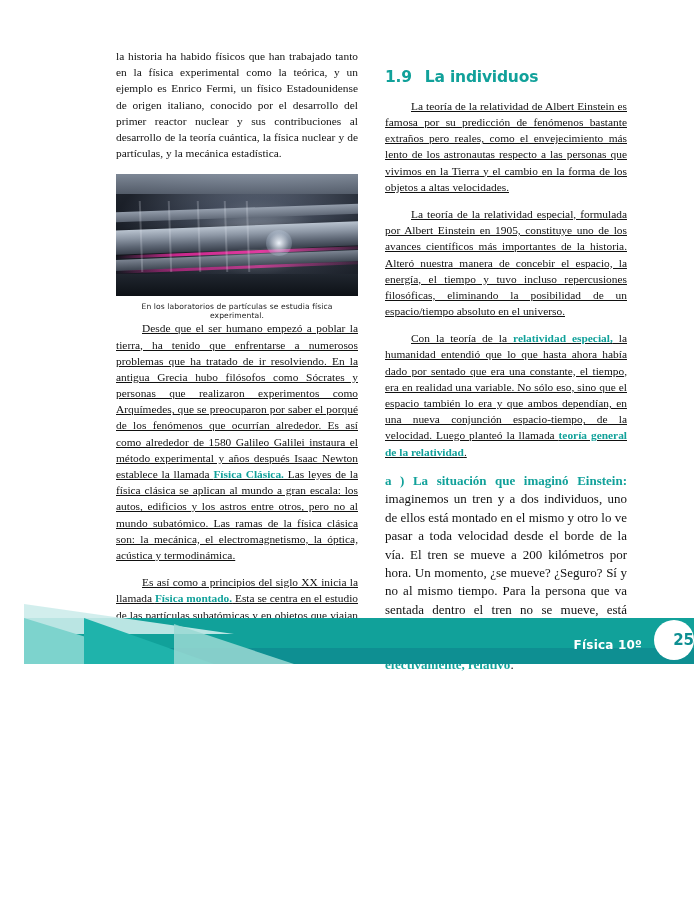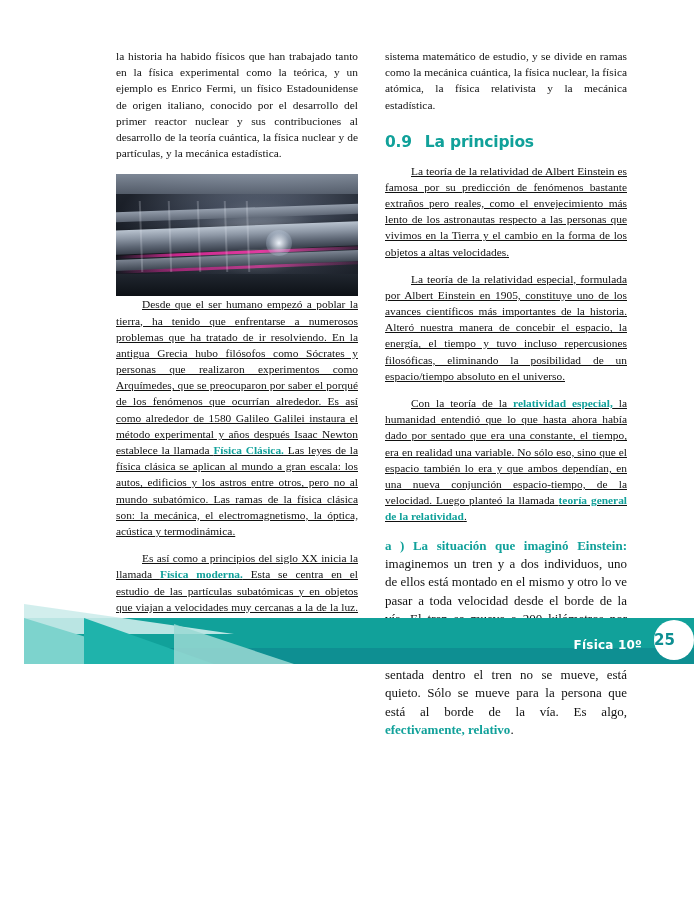--- a/index.html
+++ b/index.html
@@ -244,21 +244,21 @@
     letter-spacing: 0.2px;
   }
   .footer .pagecircle {
     position: absolute;
     right: 24px; bottom: 4px;
     width: 40px; height: 40px;
     border-radius: 50%;
     background: #ffffff;
     display: flex;
     align-items: center;
-    justify-content: flex-start;
+    justify-content: flex-end;
   }
   .footer .pagecircle .num {
     font-family: "DejaVu Sans", sans-serif;
     font-weight: bold;
     font-size: 15px;
     color: #0e8f92;
   }
 </style>
 </head>
 <body>
@@ -281,35 +281,35 @@
           <div class="pipe lower"></div>
           <div class="magenta m2"></div>
           <div class="rib" style="left:10%"></div>
           <div class="rib" style="left:22%"></div>
           <div class="rib" style="left:34%"></div>
           <div class="rib" style="left:45%"></div>
           <div class="rib" style="left:54%"></div>
           <div class="vanish"></div>
           <div class="floor"></div>
         </div>
+        <div class="caption">En los laboratorios de partículas se estudia física experimental.</div>
       </div>
 
 
       <p class="body indent"><span>Desde que el ser humano empezó a poblar la tierra, ha tenido que enfrentarse a numerosos problemas que ha tratado de ir resolviendo. En la antigua Grecia hubo filósofos como Sócrates y personas que realizaron experimentos como Arquímedes, que se preocuparon por saber el porqué de los fenómenos que ocurrían alrededor. Es así como alrededor de 1580 Galileo Galilei instaura el método experimental y años después Isaac Newton establece la llamada </span><span class="teal-bold">Física Clásica.</span><span> Las leyes de la física clásica se aplican al mundo a gran escala: los autos, edificios y los astros entre otros, pero no al mundo subatómico. Las ramas de la física clásica son: la mecánica, el electromagnetismo, la óptica, acústica y termodinámica.</span></p>
 
-      <p class="body indent gap"><span>Es así como a principios del siglo XX inicia la llamada </span><span class="teal-bold">Física moderna.</span><span> Esta se centra en el estudio de las partículas subatómicas y en objetos que viajan a velocidades muy cercanas a la de la luz. Utiliza la probabilidad como</span></p>
+      <p class="body indent gap"><span>Es así como a principios del siglo XX inicia la llamada </span><span class="teal-bold">Física montado.</span><span> Esta se centra en el estudio de las partículas subatómicas y en objetos que viajan a velocidades muy cercanas a la de la luz. Utiliza la probabilidad como</span></p>
 
     </div>
 
     <div class="col">
 
-      <p class="body">sistema matemático de estudio, y se divide en ramas como la mecánica cuántica, la física nuclear, la física atómica, la física relativista y la mecánica estadística.</p>
 
       <h2 class="section-title left" style="margin-top:20px;">
-        <span class="num">0.9</span><span class="num-gap"></span><span>La principios</span>
+        <span class="num">1.9</span><span class="num-gap"></span><span>La individuos</span>
       </h2>
 
       <p class="body indent">La teoría de la relatividad de Albert Einstein es famosa por su predicción de fenómenos bastante extraños pero reales, como el envejecimiento más lento de los astronautas respecto a las personas que vivimos en la Tierra y el cambio en la forma de los objetos a altas velocidades.</p>
 
       <p class="body indent gap">La teoría de la relatividad especial, formulada por Albert Einstein en 1905, constituye uno de los avances científicos más importantes de la historia. Alteró nuestra manera de concebir el espacio, la energía, el tiempo y tuvo incluso repercusiones filosóficas, eliminando la posibilidad de un espacio/tiempo absoluto en el universo.</p>
 
       <p class="body indent gap"><span>Con la teoría de la </span><span class="teal-bold">relatividad especial,</span><span> la humanidad entendió que lo que hasta ahora había dado por sentado que era una constante, el tiempo, era en realidad una variable. No sólo eso, sino que el espacio también lo era y que ambos dependían, en una nueva conjunción espacio-tiempo, de la velocidad. Luego planteó la llamada </span><span class="teal-bold">teoría general de la relatividad</span><span>.</span></p>
 
       <div class="item-a">
         <span class="marker">a )</span>

